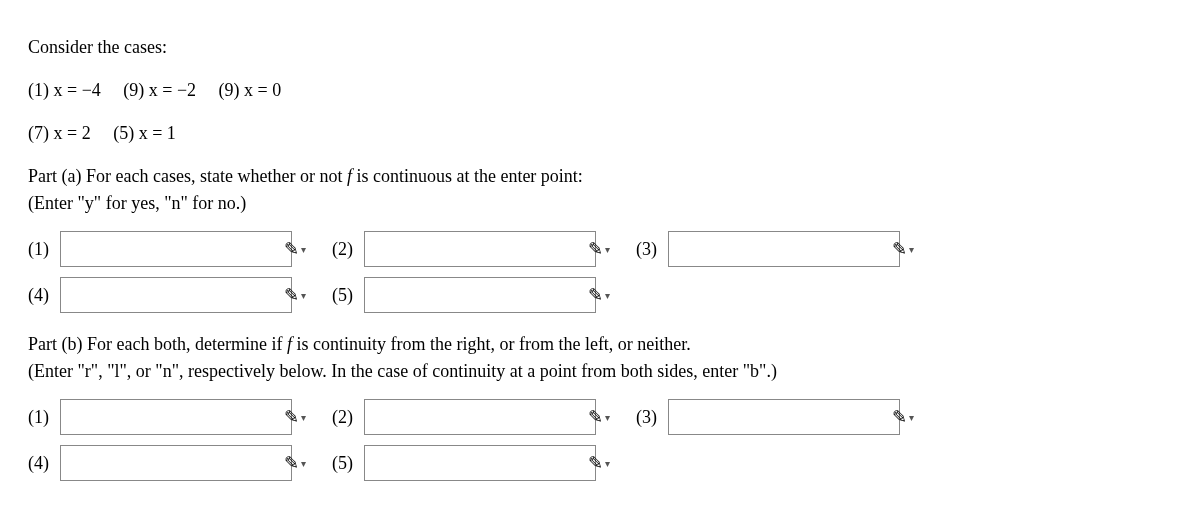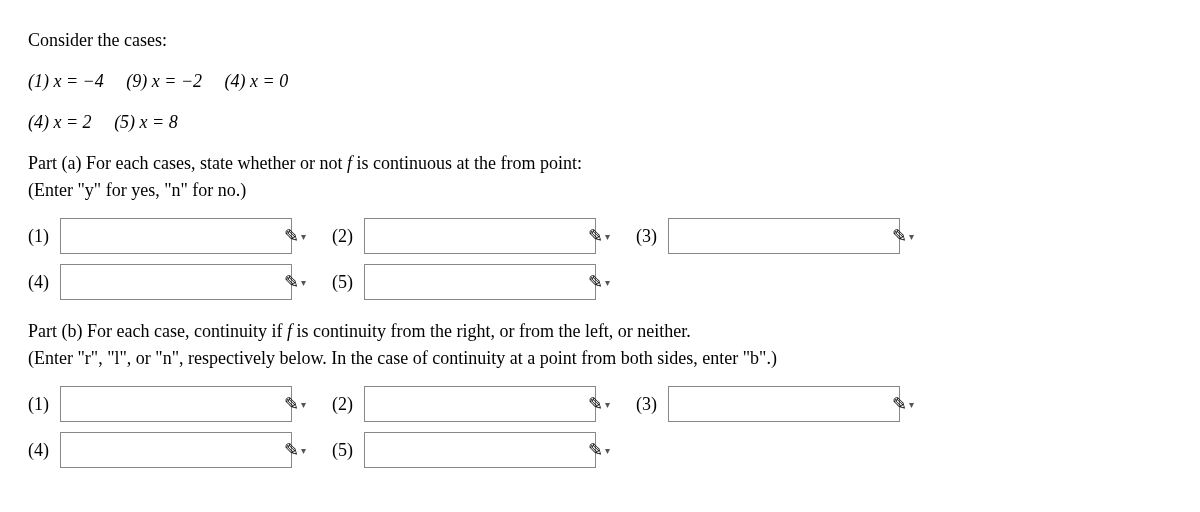--- a/index.html
+++ b/index.html
@@ -6,21 +6,20 @@
     font-family: Georgia, 'Times New Roman', serif;
     font-size: 18px;
     color: #000;
     background: #fff;
     margin: 0;
     padding: 18px 28px;
     line-height: 1.5;
   }
   .math {
     font-family: 'Cambria Math', Georgia, serif;
-    font-style: italic;
   }
   .row {
     display: flex;
     align-items: center;
     gap: 0;
     margin-bottom: 10px;
   }
   .case-label {
     display: inline-block;
     width: 32px;
@@ -55,44 +54,44 @@
   .pencil {
     display: inline-block;
     transform: rotate(0deg);
   }
   .caret {
     display: inline-block;
     font-size: 10px;
     color: #555;
   }
   .para {
-    margin: 9px 0 14px 0;
+    margin: 16px 0 14px 0;
   }
   .cases-inline span {
     margin-right: 18px;
   }
   .f-italic { font-style: italic; font-family: Georgia, serif; }
 </style>
 </head>
 <body>
 
 <div class="para">Consider the cases:</div>
 
 <div class="para cases-inline">
   <span class="math">(1) x = −4</span>
   <span class="math">(9) x = −2</span>
-  <span class="math">(4) x = 0</span>
+  <span class="math">(9) x = 0</span>
 </div>
 <div class="para cases-inline">
-  <span class="math">(4) x = 2</span>
-  <span class="math">(5) x = 8</span>
+  <span class="math">(7) x = 2</span>
+  <span class="math">(5) x = 1</span>
 </div>
 
 <div class="para">
-  <span>Part (a) For each cases, state whether or not </span><span class="f-italic">f</span><span> is continuous at the from point:</span><br>
+  <span>Part (a) For each cases, state whether or not </span><span class="f-italic">f</span><span> is continuous at the enter point:</span><br>
   <span>(Enter "y" for yes, "n" for no.)</span>
 </div>
 
 <div class="row">
   <span class="case-label">(1)</span>
   <span class="input-wrap">
     <input class="input-field" value="" style="">
     <span class="input-icons">
       <span class="pencil">✎</span>
       <span class="caret">▾</span>
@@ -132,21 +131,21 @@
   <span class="input-wrap">
     <input class="input-field" value="" style="">
     <span class="input-icons">
       <span class="pencil">✎</span>
       <span class="caret">▾</span>
     </span>
   </span>
 </div>
 
 <div class="para" style="margin-top:18px;">
-  <span>Part (b) For each case, continuity if </span><span class="f-italic">f</span><span> is continuity from the right, or from the left, or neither.</span><br>
+  <span>Part (b) For each both, determine if </span><span class="f-italic">f</span><span> is continuity from the right, or from the left, or neither.</span><br>
   <span>(Enter "r", "l", or "n", respectively below. In the case of continuity at a point from both sides, enter "b".)</span>
 </div>
 
 <div class="row">
   <span class="case-label">(1)</span>
   <span class="input-wrap">
     <input class="input-field" value="" style="">
     <span class="input-icons">
       <span class="pencil">✎</span>
       <span class="caret">▾</span>

